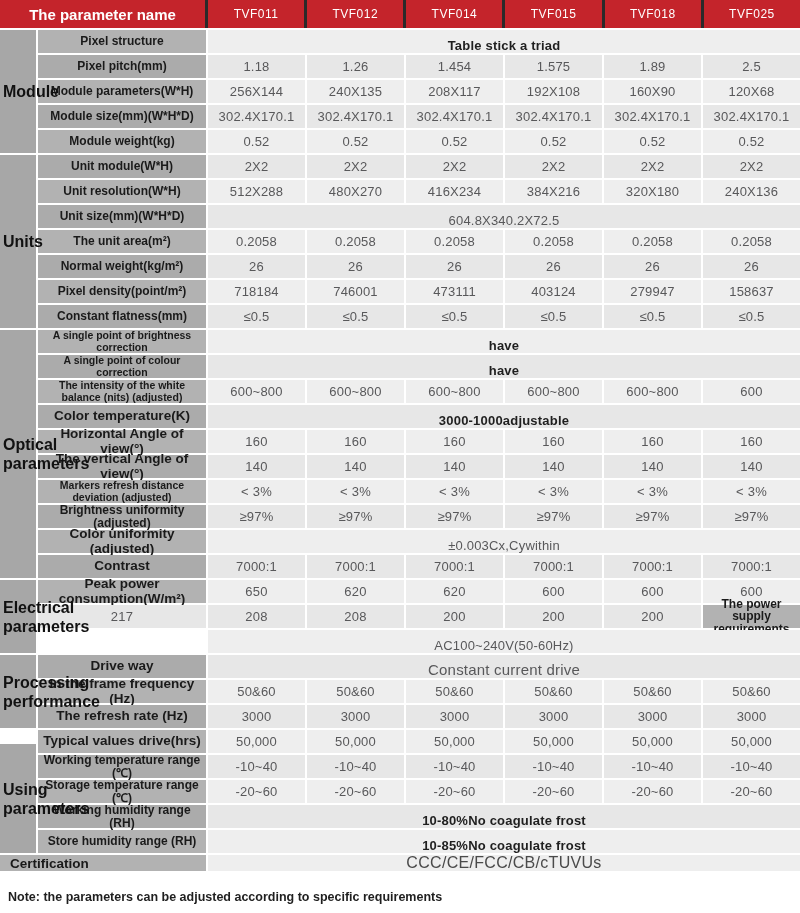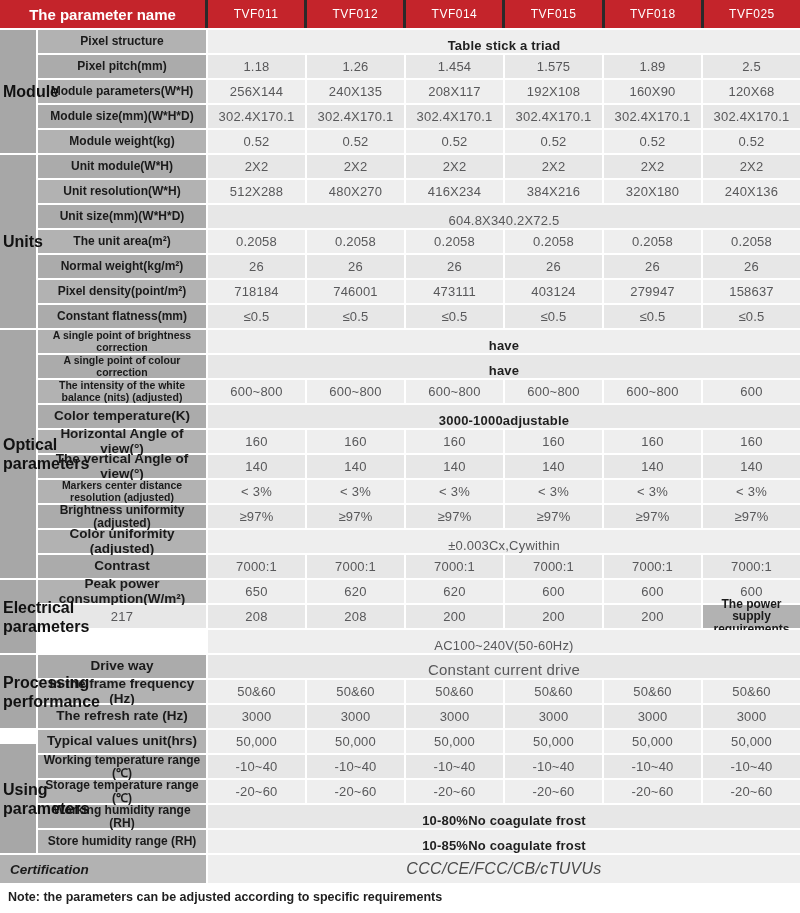--- a/index.html
+++ b/index.html
@@ -47,21 +47,21 @@
   .scell.strong span{font-weight:bold;color:var(--strong-text);}
   .scell.bigspan span{font-size:15px;}
 
   
   .cert-label{grid-column:1 / 3;background:var(--label-bg);display:flex;
        align-items:center;padding-left:10px;grid-row:span 1;}
   .cert-label span{font-weight:bold;font-size:13.5px;color:#1a1a1a;}
   .cert-value{grid-column:3 / -1;background:var(--value-bg);display:flex;
        align-items:center;justify-content:center;}
   .cert-value span{font-size:16px;color:#4a4a4a;letter-spacing:.3px;}
-  .tbl .cert-label,.tbl .cert-value{height:28px;font-style:italic;}
+  .tbl .cert-label,.tbl .cert-value{height:16px;}
 
   
   .note{padding:9px 0 0 8px;}
   .note span{font-weight:bold;font-size:12.5px;color:#1f1f1f;}
 </style>
 </head>
 <body>
 
 <div class="page">
 
@@ -396,21 +396,21 @@
       <div class="vcell alt">
         <span>140</span>
       </div>
       <div class="vcell alt">
         <span>140</span>
       </div>
       <div class="vcell alt">
         <span>140</span>
       </div>
       <div class="lcell small">
-        <span>Markers center distance resolution (adjusted)</span>
+        <span>Markers refresh distance deviation (adjusted)</span>
       </div>
       <div class="vcell">
         <span>&lt; 3%</span>
       </div>
       <div class="vcell">
         <span>&lt; 3%</span>
       </div>
       <div class="vcell">
         <span>&lt; 3%</span>
       </div>
@@ -567,21 +567,21 @@
       <div class="vcell alt">
         <span>3000</span>
       </div>
       <div class="vcell alt">
         <span>3000</span>
       </div>
       <div class="gcell" style="grid-row: span 5; margin-top: 14px;">
         <span>Using parameters</span>
       </div>
       <div class="lcell big">
-        <span>Typical values unit(hrs)</span>
+        <span>Typical values drive(hrs)</span>
       </div>
       <div class="vcell">
         <span>50,000</span>
       </div>
       <div class="vcell">
         <span>50,000</span>
       </div>
       <div class="vcell">
         <span>50,000</span>
       </div>

